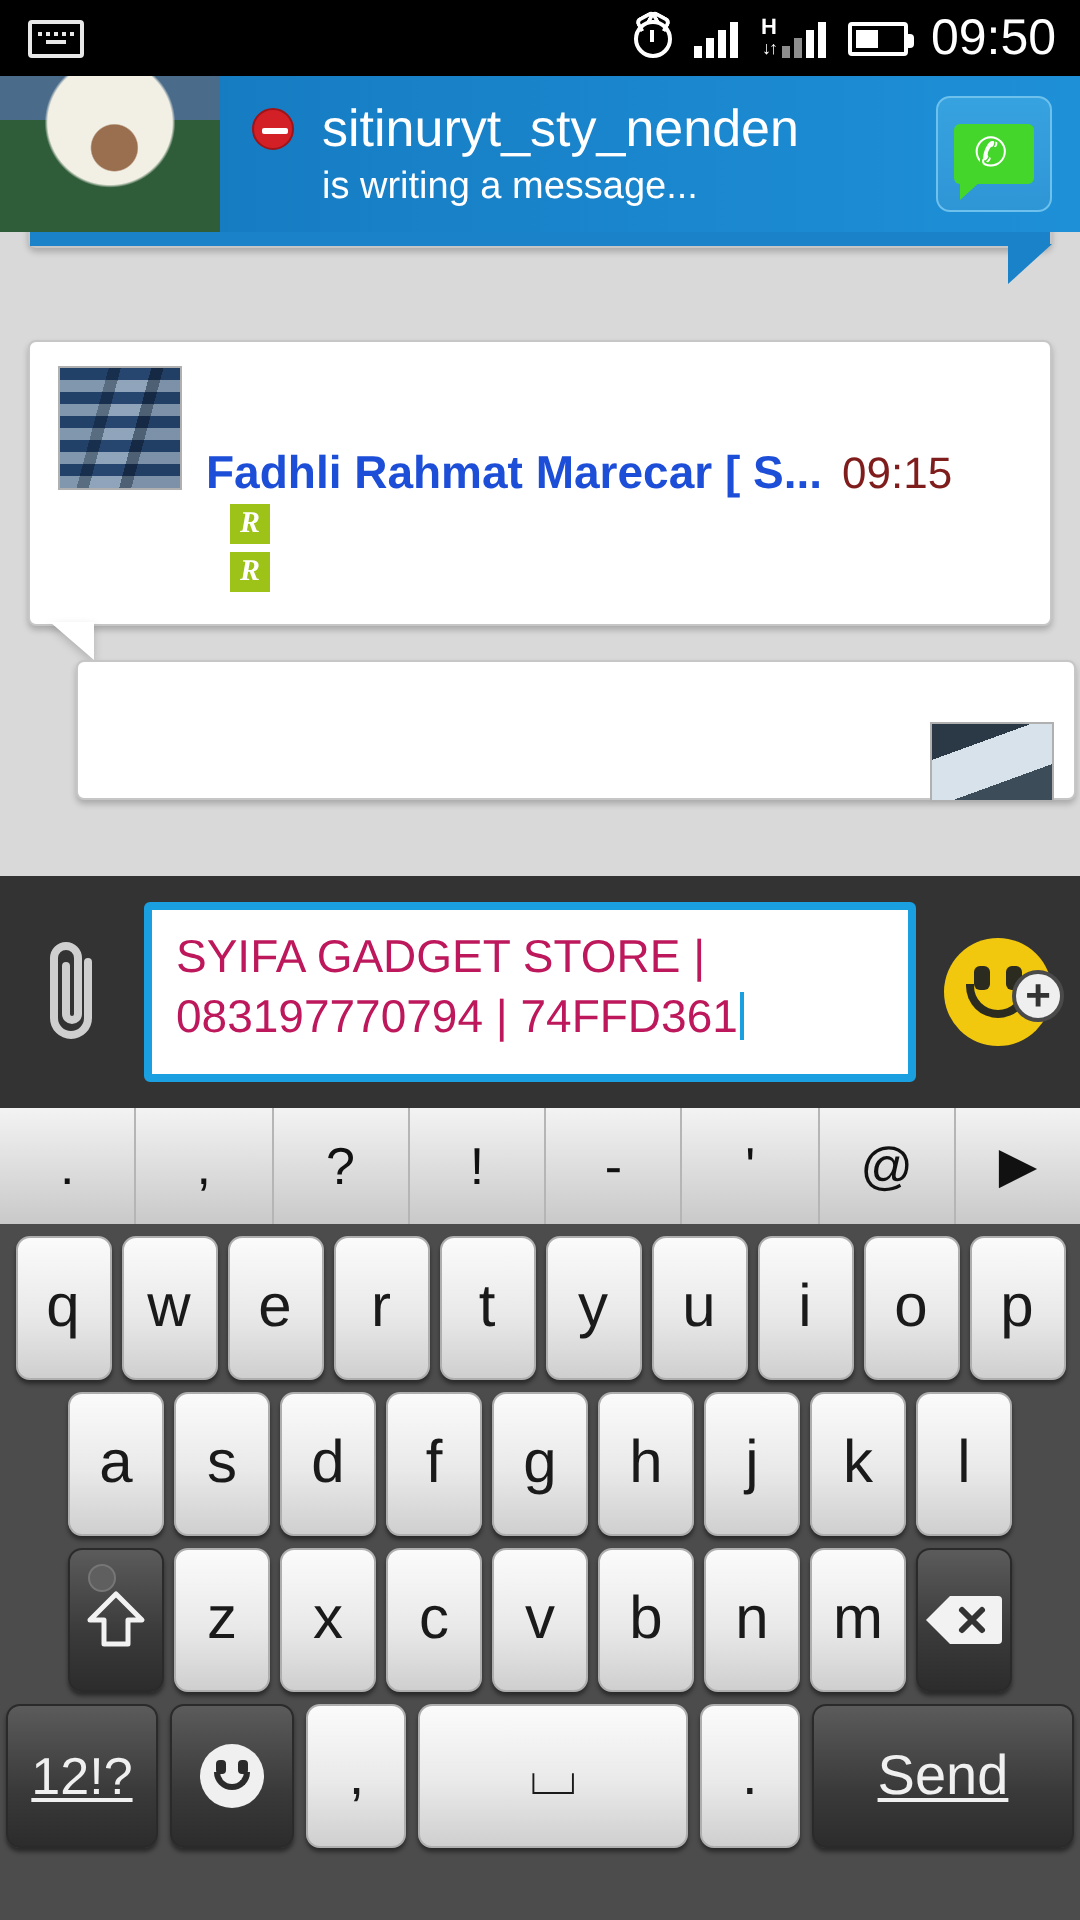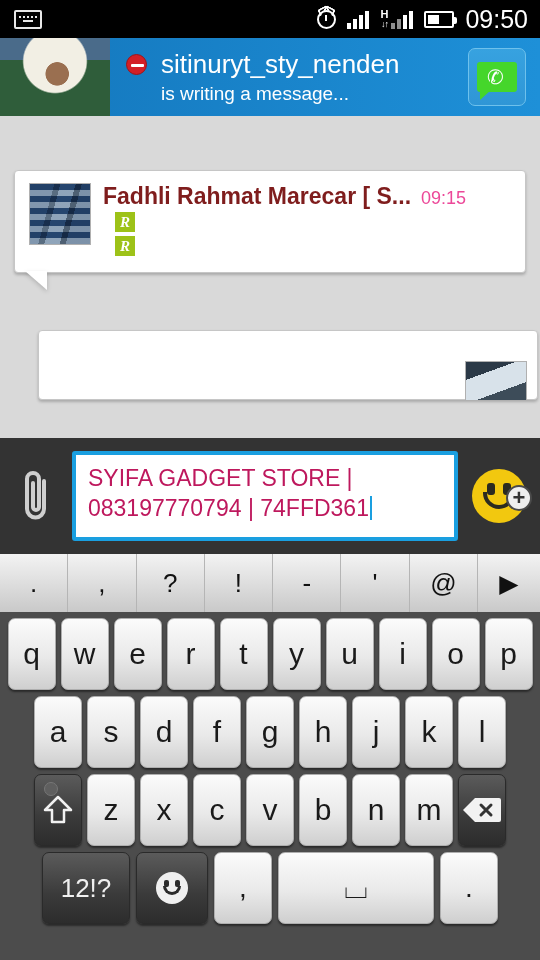--- a/index.html
+++ b/index.html
@@ -53,22 +53,22 @@
   .chat {
     position: absolute; top: 38px; left: 0; width: 540px; height: 400px;
     background: #d9d9d9; overflow: hidden;
   }
   .bubble {
     position: relative; background: #fff; border: 1px solid #c6c6c6;
     border-radius: 4px; box-shadow: 0 2px 3px rgba(0,0,0,.22);
   }
   .bub-head { display: flex; align-items: flex-start; }
   .bub-av { width: 62px; height: 62px; flex: 0 0 62px; border:1px solid #b0b0b0; overflow:hidden; }
-  .bub-name { font-size: 23px; font-weight: bold; color: #7f1d1d; white-space: nowrap; overflow: hidden; }
-  .bub-time { font-size: 18px; color: #ec4899; margin-left: 10px; white-space: nowrap; }
+  .bub-name { font-size: 23px; font-weight: bold; color: #1d4ed8; white-space: nowrap; overflow: hidden; margin-top: 40px; }
+  .bub-time { font-size: 22px; color: #7f1d1d; margin-left: 10px; white-space: nowrap; }
   .msg-line { display: flex; align-items: center; font-size: 22px; color: #1c1c1c; line-height: 1.35; }
   .dot-b { width: 13px; height: 13px; border-radius: 50%; background: #c8c8c8; flex:0 0 13px; margin-right: 12px; }
   .r-badge {
     width: 20px; height: 20px; flex:0 0 20px; background: #9dc218; color: #fff;
     font-size: 15px; font-weight: bold; font-style: italic;
     display:flex; align-items:center; justify-content:center; margin-right: 9px;
     font-family: "Liberation Serif", serif;
   }
 
   
@@ -179,21 +179,21 @@
     height: 72px; border-radius: 7px; display: flex; align-items: center; justify-content: center;
     font-size: 30px; color: #1a1a1a;
     background: linear-gradient(to bottom, #fbfbfb 0%, #e9e9e9 55%, #cfcfcf 100%);
     box-shadow: 0 2px 2px rgba(0,0,0,.45); border: 1px solid #aeaeae;
   }
   .krow.r1 .key { width: 48px; }
   .krow.r2 .key { width: 48px; }
   .krow.r3 .key { width: 48px; }
   .key.dark {
     background: linear-gradient(to bottom, #5b5b5b 0%, #3a3a3a 60%, #2c2c2c 100%);
-    color: #f0f0f0; border: 1px solid #2a2a2a;
+    color: #f0f0f0; border: 1px solid #2a2a2a; text-decoration: underline;
   }
   .key.shift { width: 86px; position: relative; }
   .key.shift .led { position:absolute; left:9px; top:7px; width:14px; height:14px; border-radius:50%; background:#5f5f5f; border:1px solid #767676; }
   .key.bksp { width: 86px; }
   .krow.r4 { gap: 6px; }
   .key.k12 { width: 88px; font-size: 26px; }
   .key.kemo { width: 72px; }
   .key.kcomma { width: 58px; font-size: 28px; }
   .key.kspace { width: 156px; }
   .key.kdot { width: 58px; font-size: 28px; }
@@ -392,18 +392,19 @@
         <div class="key dark kemo">
           <span class="emo-dark">
               <span class="e l"></span>
               <span class="e r"></span>
               <span class="m"></span>
             </span>
         </div>
         <div class="key kcomma">,</div>
         <div class="key kspace">⌴</div>
         <div class="key kdot">.</div>
+        <div class="key dark ksend">Send</div>
       </div>
     </div>
     <div class="kb-bottom"></div>
   </div>
 
 </div>
 
 </body></html>

